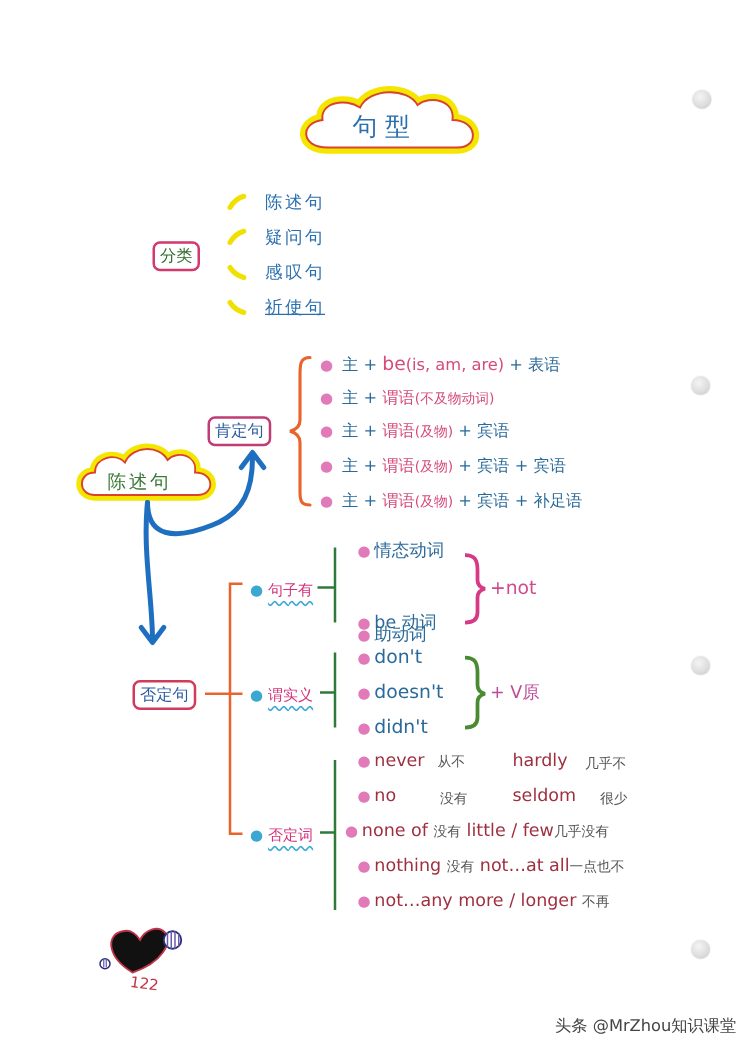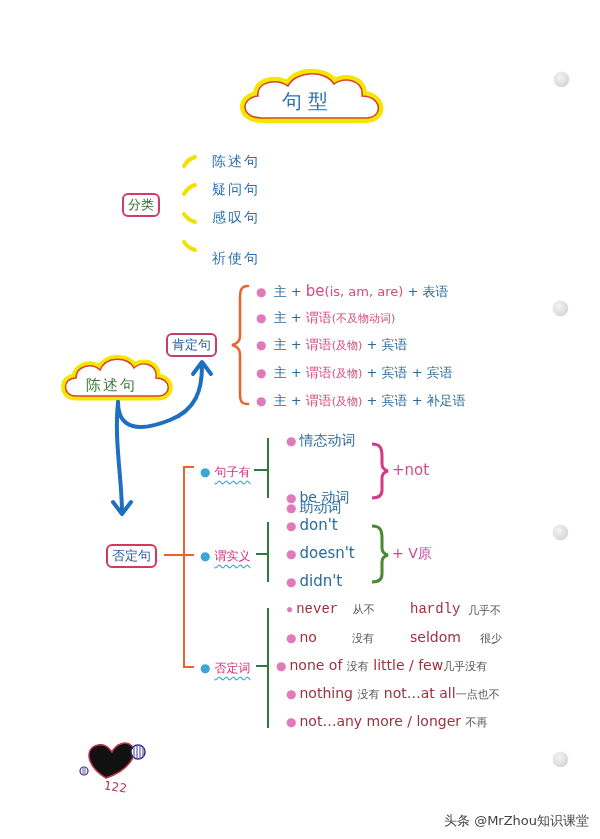--- a/index.html
+++ b/index.html
@@ -90,21 +90,21 @@
 <div class="hole" style="left:553px;top:301px;"></div>
 <div class="hole" style="left:553px;top:525px;"></div>
 <div class="hole" style="left:553px;top:752px;"></div>
 
 <div class="abs title-text" style="left:282px;top:88px;">句型</div>
 
 <div class="abs box green" style="left:122px;top:193px;">分类</div>
 <div class="abs cat-item" style="left:212px;top:153px;">陈述句</div>
 <div class="abs cat-item" style="left:212px;top:181px;">疑问句</div>
 <div class="abs cat-item" style="left:212px;top:209px;">感叹句</div>
-<div class="abs cat-item" style="left:212px;top:250px;">祈使句</div>
+<div class="abs cat-item" style="left:212px;top:237px;text-decoration:underline;">祈使句</div>
 
 <div class="abs cloud-label" style="left:86px;top:376px;">陈述句</div>
 
 <div class="abs box blue" style="left:166px;top:333px;">肯定句</div>
 
 <div class="abs row" style="left:256px;top:282px;">
   <span class="dot">●</span>
   <span>主</span>
   <span>+</span>
   <span class="pink" style="font-size:15px">be</span><span class="pink">(is, am, are)</span>
@@ -157,21 +157,21 @@
 <div class="abs row" style="left:286px;top:432px;font-size:14px;"><span class="dot">●</span><span>情态动词</span></div>
 <div class="abs row" style="left:286px;top:461px;font-size:14px;margin-top:38px;"><span class="dot">●</span><span>助动词</span></div>
 <div class="abs row" style="left:286px;top:489px;font-size:14px;"><span class="dot">●</span><span>be 动词</span></div>
 <div class="abs plus" style="left:392px;top:461px;">+not</div>
 
 <div class="abs row" style="left:286px;top:516px;font-size:15px;"><span class="dot">●</span><span>don't</span></div>
 <div class="abs row" style="left:286px;top:544px;font-size:15px;"><span class="dot">●</span><span>doesn't</span></div>
 <div class="abs row" style="left:286px;top:572px;font-size:15px;"><span class="dot">●</span><span>didn't</span></div>
 <div class="abs plus2" style="left:392px;top:545px;">+ V原</div>
 
-<div class="abs neg" style="left:286px;top:601px;font-family:Liberation Mono, monospace;">
+<div class="abs neg" style="left:286px;top:601px;">
   <span class="dot">●</span><span class="dk">never</span>
   <span class="cn" style="margin-left:6px;">从不</span>
   <span class="dk" style="position:absolute;left:124px;">hardly</span>
   <span class="cn" style="position:absolute;left:182px;top:2px;">几乎不</span>
 </div>
 <div class="abs neg" style="left:286px;top:629px;">
   <span class="dot">●</span><span class="dk">no</span>
   <span class="cn" style="position:absolute;left:66px;top:2px;">没有</span>
   <span class="dk" style="position:absolute;left:124px;">seldom</span>
   <span class="cn" style="position:absolute;left:194px;top:2px;text-align:right;">很少</span>

